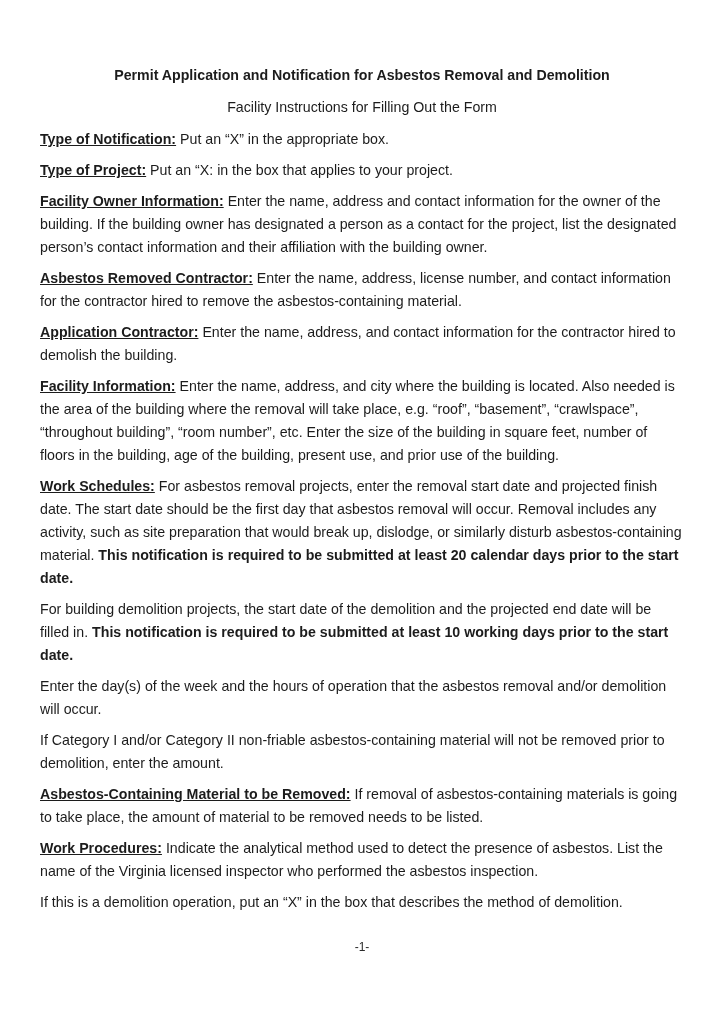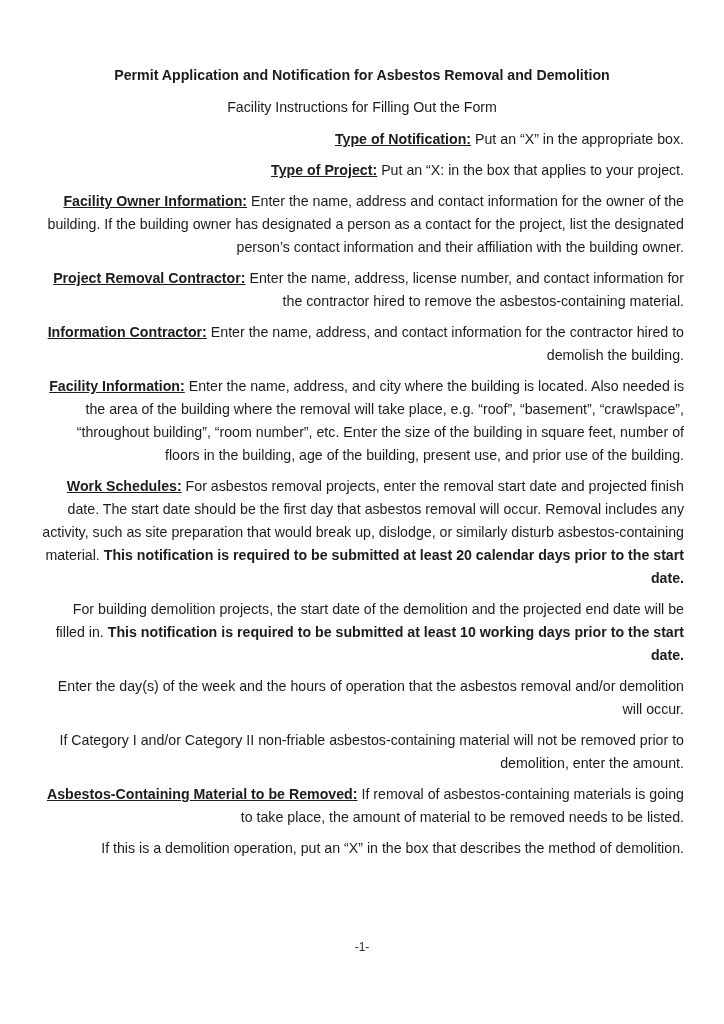--- a/index.html
+++ b/index.html
@@ -25,21 +25,21 @@
     text-align: center;
     font-weight: bold;
     margin: 0 0 9px 0;
   }
   .doc-subtitle {
     text-align: center;
     margin: 0 0 9px 0;
   }
   .para {
     margin: 0 0 8px 0;
-    text-align: right;
+    text-align: left;
   }
   .para .heading {
     font-weight: bold;
     text-decoration: underline;
   }
   .para .bold {
     font-weight: bold;
   }
   .footer {
     position: absolute;
@@ -55,25 +55,26 @@
 <body>
 
 <div class="page">
   <div class="content">
     <p class="doc-title">Permit Application and Notification for Asbestos Removal and Demolition</p>
     <p class="doc-subtitle">Facility Instructions for Filling Out the Form</p>
     <div>
         <p class="para"><span class="heading">Type of Notification:</span> <span>Put an “X” in the appropriate box.</span></p>
         <p class="para"><span class="heading">Type of Project:</span> <span>Put an “X: in the box that applies to your project.</span></p>
         <p class="para"><span class="heading">Facility Owner Information:</span> <span>Enter the name, address and contact information for the owner of the building. If the building owner has designated a person as a contact for the project, list the designated person’s contact information and their affiliation with the building owner.</span></p>
-        <p class="para"><span class="heading">Project Removal Contractor:</span> <span>Enter the name, address, license number, and contact information for the contractor hired to remove the asbestos-containing material.</span></p>
-        <p class="para"><span class="heading">Information Contractor:</span> <span>Enter the name, address, and contact information for the contractor hired to demolish the building.</span></p>
+        <p class="para"><span class="heading">Asbestos Removed Contractor:</span> <span>Enter the name, address, license number, and contact information for the contractor hired to remove the asbestos-containing material.</span></p>
+        <p class="para"><span class="heading">Application Contractor:</span> <span>Enter the name, address, and contact information for the contractor hired to demolish the building.</span></p>
         <p class="para"><span class="heading">Facility Information:</span> <span>Enter the name, address, and city where the building is located. Also needed is the area of the building where the removal will take place, e.g. “roof”, “basement”, “crawlspace”, “throughout building”, “room number”, etc. Enter the size of the building in square feet, number of floors in the building, age of the building, present use, and prior use of the building.</span></p>
         <p class="para"><span class="heading">Work Schedules:</span> <span>For asbestos removal projects, enter the removal start date and projected finish date. The start date should be the first day that asbestos removal will occur. Removal includes any activity, such as site preparation that would break up, dislodge, or similarly disturb asbestos-containing material.</span> <span class="bold">This notification is required to be submitted at least 20 calendar days prior to the start date.</span></p>
         <p class="para"><span>For building demolition projects, the start date of the demolition and the projected end date will be filled in.</span> <span class="bold">This notification is required to be submitted at least 10 working days prior to the start date.</span></p>
         <p class="para"><span>Enter the day(s) of the week and the hours of operation that the asbestos removal and/or demolition will occur.</span></p>
         <p class="para"><span>If Category I and/or Category II non-friable asbestos-containing material will not be removed prior to demolition, enter the amount.</span></p>
         <p class="para"><span class="heading">Asbestos-Containing Material to be Removed:</span> <span>If removal of asbestos-containing materials is going to take place, the amount of material to be removed needs to be listed.</span></p>
+        <p class="para"><span class="heading">Work Procedures:</span> <span>Indicate the analytical method used to detect the presence of asbestos. List the name of the Virginia licensed inspector who performed the asbestos inspection.</span></p>
         <p class="para"><span>If this is a demolition operation, put an “X” in the box that describes the method of demolition.</span></p>
       </div>
   </div>
   <div class="footer">-1-</div>
 </div>
 
 </body></html>

